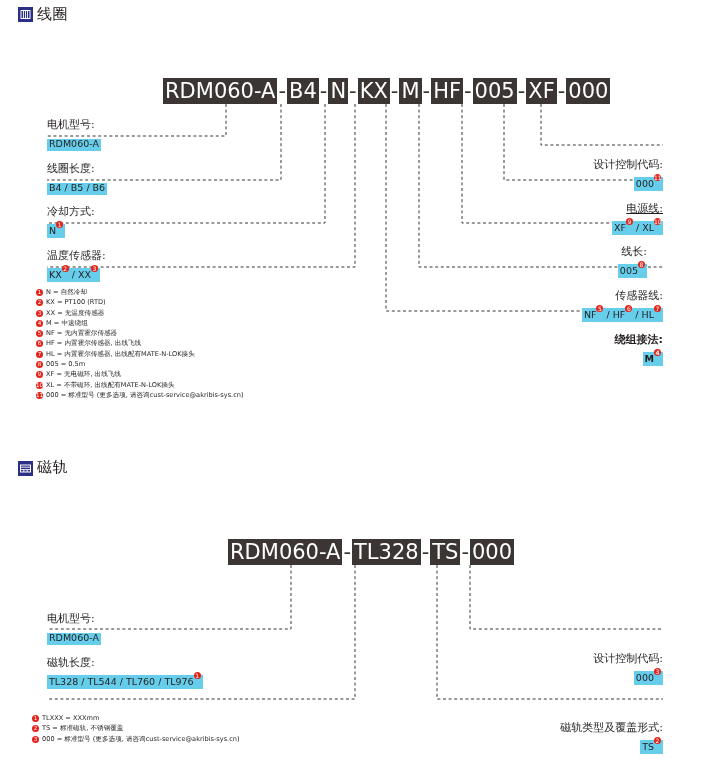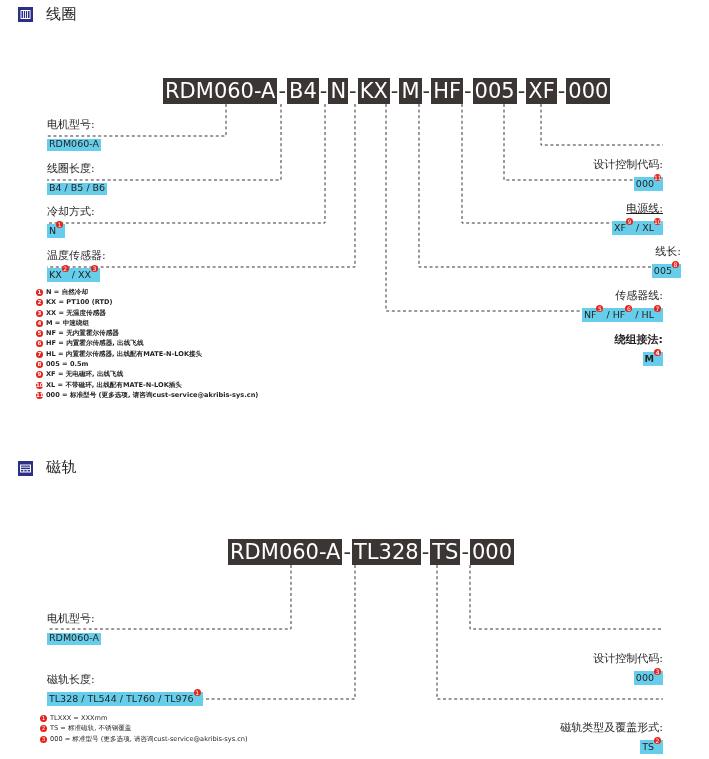--- a/index.html
+++ b/index.html
@@ -19,21 +19,21 @@
     position: absolute;
     left: 0;
     top: 0;
     width: 709px;
   }
   
   .sec-head {
     position: absolute;
     display: flex;
     align-items: center;
-    gap: 13px;
+    gap: 4px;
   }
   .sec-icon {
     width: 15px;
     height: 15px;
     background: #2b2f85;
     border: 1px solid #2b2f85;
     box-sizing: border-box;
     display: block;
     position: relative;
   }
@@ -238,36 +238,36 @@
   <div class="callout right" style="right:46px; top:118px;">
     <span class="c-title">设计控制代码:</span>
     <span class="c-val"><span>000</span><span class="sup">11</span></span>
   </div>
 
   <div class="callout right" style="right:46px; top:162px;text-decoration:underline;">
     <span class="c-title">电源线:</span>
     <span class="c-val">XF<span class="sup">9</span> / XL<span class="sup">10</span></span>
   </div>
 
-  <div class="callout right" style="right:28px; top:205px;">
+  <div class="callout right" style="right:62px; top:205px;">
     <span class="c-title">线长:</span>
     <span class="c-val"><span>005</span><span class="sup">8</span></span>
   </div>
 
   <div class="callout right" style="right:46px; top:249px;">
     <span class="c-title">传感器线:</span>
     <span class="c-val">NF<span class="sup">5</span> / HF<span class="sup">6</span> / HL<span class="sup">7</span></span>
   </div>
 
   <div class="callout right" style="right:46px; top:293px;font-weight:bold;">
     <span class="c-title">绕组接法:</span>
     <span class="c-val"><span>M</span><span class="sup">4</span></span>
   </div>
 
-  <div class="notes" id="coil-notes" style="left:36px; top:288px;font-weight:bold;">
+  <div class="notes" id="coil-notes" style="left:36px; top:288px;">
       <div class="note">
         <span class="note-num">1</span>
         <span class="note-txt">N = 自然冷却</span>
       </div>
       <div class="note">
         <span class="note-num">2</span>
         <span class="note-txt">KX = PT100 (RTD)</span>
       </div>
       <div class="note">
         <span class="note-num">3</span>
@@ -346,36 +346,36 @@
 
       <path d="M 470 565 L 470 629 L 663 629"></path>
     </g>
   </svg>
 
   <div class="callout" style="left:47px; top:612px;">
     <span class="c-title">电机型号:</span>
     <span class="c-val">RDM060-A</span>
   </div>
 
-  <div class="callout" style="left:47px; top:673px;">
+  <div class="callout" style="left:47px; top:656px;">
     <span class="c-title">磁轨长度:</span>
     <span class="c-val"><span>TL328 / TL544 / TL760 / TL976</span><span class="sup">1</span></span>
   </div>
 
   <div class="callout right" style="right:46px; top:612px;">
     <span class="c-title">设计控制代码:</span>
     <span class="c-val"><span>000</span><span class="sup">3</span></span>
   </div>
 
   <div class="callout right" style="right:46px; top:681px;">
     <span class="c-title">磁轨类型及覆盖形式:</span>
     <span class="c-val"><span>TS</span><span class="sup">2</span></span>
   </div>
 
-  <div class="notes" id="track-notes" style="left:40px; top:714px;">
+  <div class="notes" id="track-notes" style="left:32px; top:714px;">
       <div class="note">
         <span class="note-num">1</span>
         <span class="note-txt">TLXXX = XXXmm</span>
       </div>
       <div class="note">
         <span class="note-num">2</span>
         <span class="note-txt">TS = 标准磁轨, 不锈钢覆盖</span>
       </div>
       <div class="note">
         <span class="note-num">3</span>

